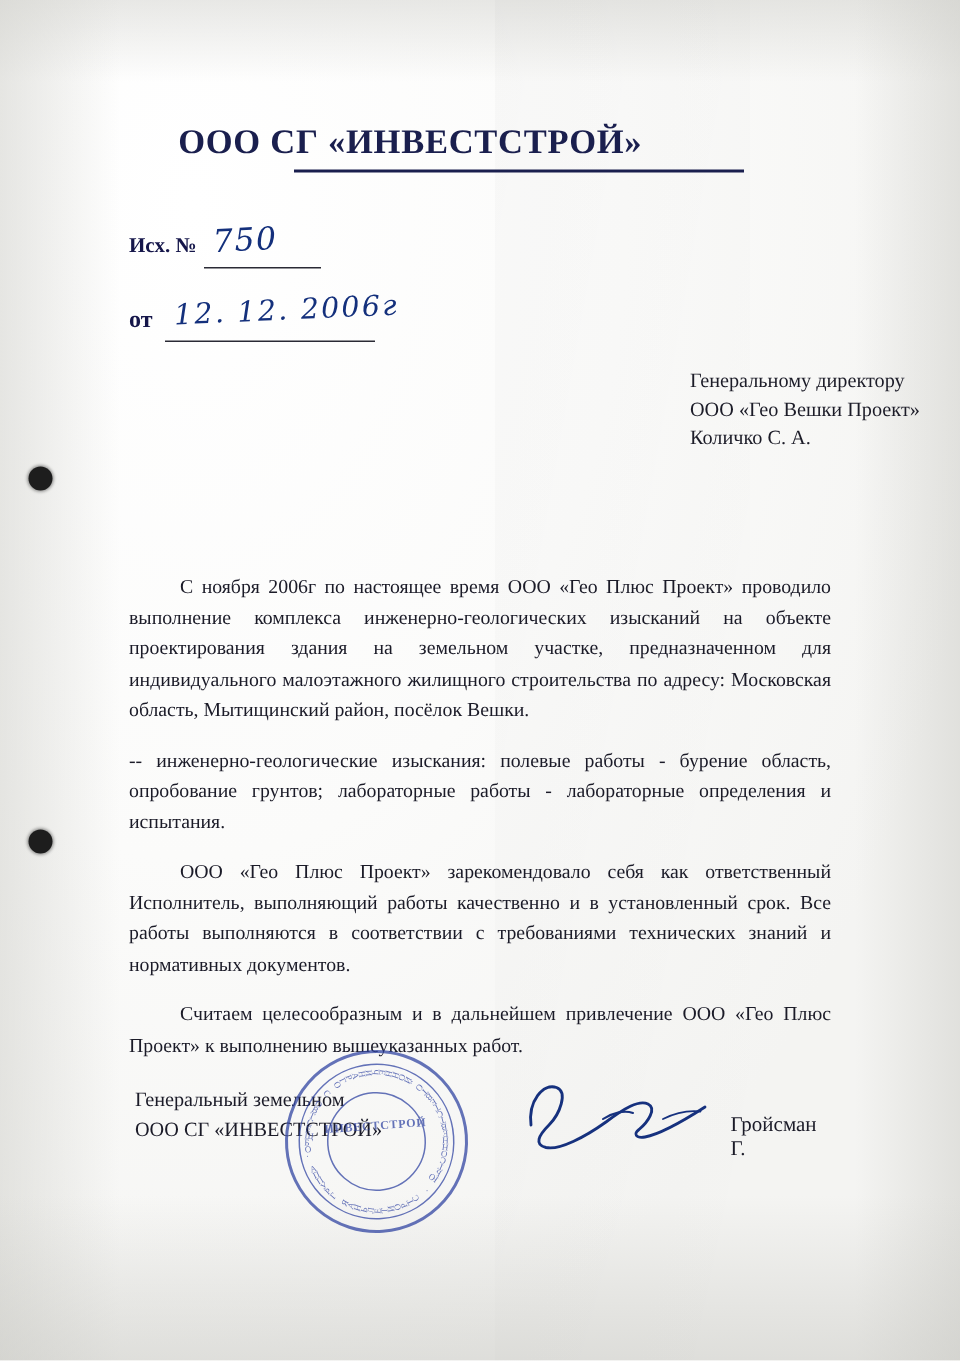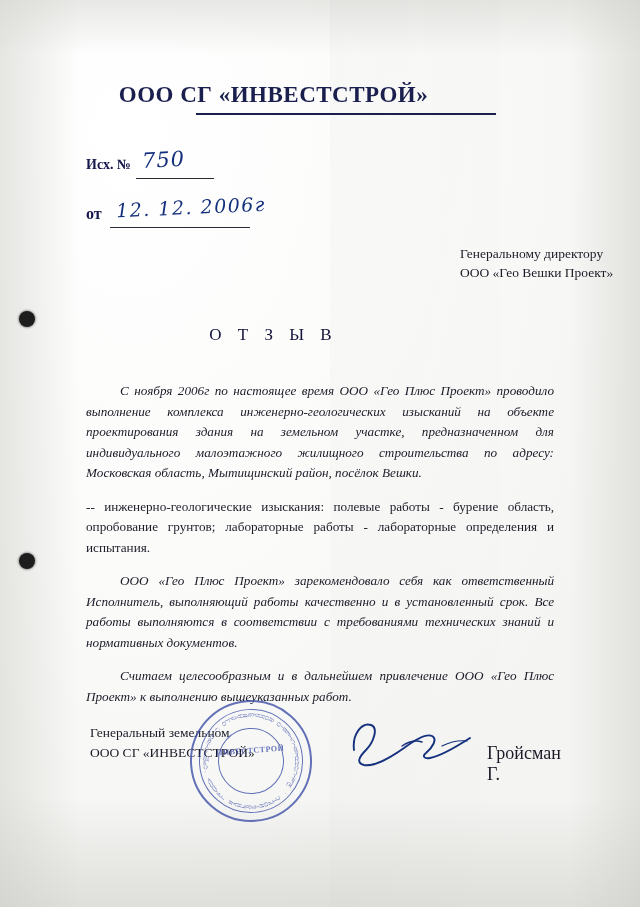--- a/index.html
+++ b/index.html
@@ -163,36 +163,35 @@
     color: #1b1b28;
     text-align: justify;
   }
   .body-text p {
     margin: 0 0 13px 0;
     text-align: justify;
     text-justify: inter-word;
   }
   .body-text p.indent {
     text-indent: 34px;
-    font-style: italic;
   }
 
   .sign-block {
     position: absolute;
     left: 90px;
     top: 723px;
     font-size: 13.5px;
     line-height: 20px;
     color: #1b1b28;
   }
   .sign-name {
     position: absolute;
     left: 487px;
     top: 743px;
-    font-size: 18px;
+    font-size: 14px;
     color: #1b1b28;
   }
 
   
   .stamp {
     position: absolute;
     left: 190px;
     top: 700px;
     width: 118px;
     height: 118px;
@@ -275,23 +274,23 @@
     <div class="outgoing-num">750</div>
     <div class="outgoing-rule"></div>
 
     <div class="date-label">от</div>
     <div class="date-value">12. 12. 2006г</div>
     <div class="date-rule"></div>
 
     <div class="addressee">
       <div>Генеральному директору</div>
       <div>ООО «Гео Вешки Проект»</div>
+      <div>Количко С. А.</div>
     </div>
 
-    <div class="doc-heading">О Т З Ы В</div>
 
     <div class="body-text">
       <p class="indent">С ноября 2006г по настоящее время ООО «Гео Плюс Проект» проводило выполнение комплекса инженерно-геологических изысканий на объекте проектирования здания на земельном участке, предназначенном для индивидуального малоэтажного жилищного строительства по адресу: Московская область, Мытищинский район, посёлок Вешки.</p>
       <p>-- инженерно-геологические изыскания: полевые работы - бурение область, опробование грунтов; лабораторные работы - лабораторные определения и испытания.</p>
       <p class="indent">ООО «Гео Плюс Проект» зарекомендовало себя как ответственный Исполнитель, выполняющий работы качественно и в установленный срок. Все работы выполняются в соответствии с требованиями технических знаний и нормативных документов.</p>
       <p class="indent">Считаем целесообразным и в дальнейшем привлечение ООО «Гео Плюс Проект» к выполнению вышеуказанных работ.</p>
     </div>
 
     <div class="sign-block">
       <div>Генеральный земельном</div>

